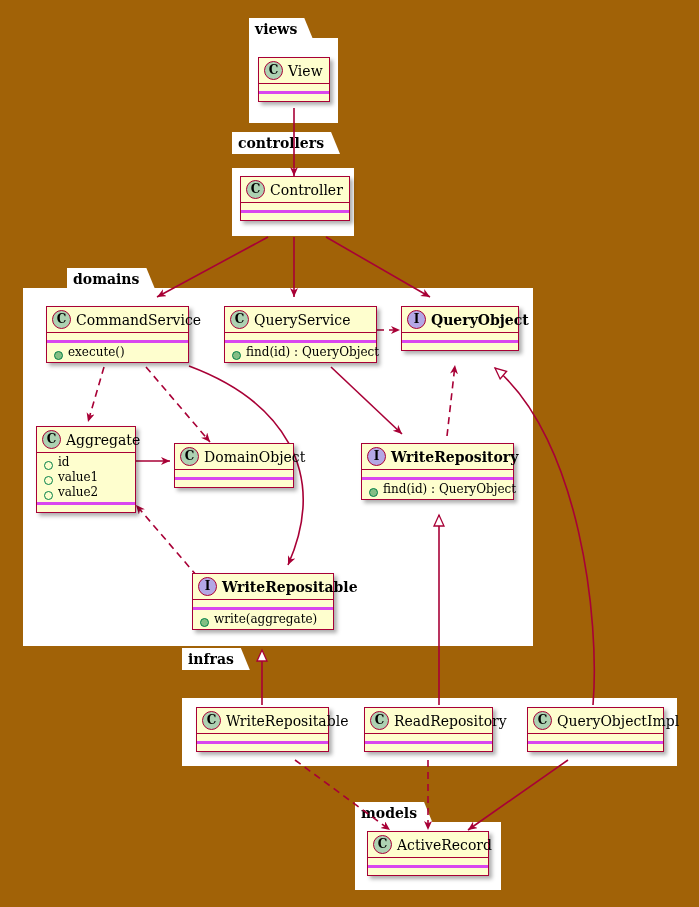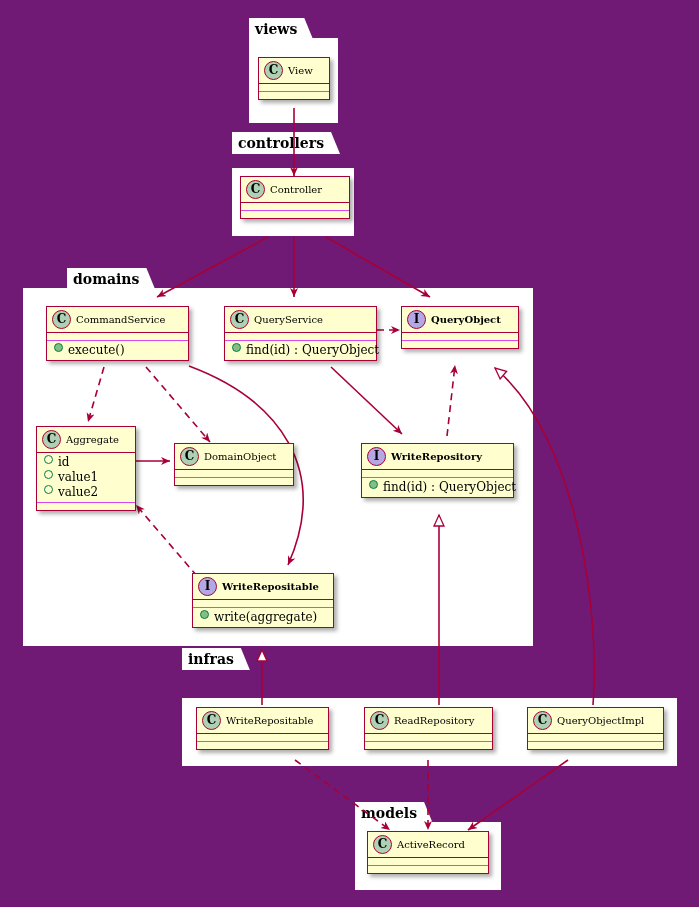--- a/index.html
+++ b/index.html
@@ -4,21 +4,21 @@
 <style>
   html, body {
     margin: 0;
     padding: 0;
     background: #000000;
   }
   #canvas {
     position: relative;
     width: 699px;
     height: 907px;
-    background: #701a75;
+    background: #a16207;
     font-family: "DejaVu Serif", "Liberation Serif", serif;
     overflow: hidden;
   }
   svg.edges {
     position: absolute;
     left: 0;
     top: 0;
     width: 699px;
     height: 907px;
     pointer-events: none;
@@ -72,45 +72,45 @@
   }
   .badge.cls {
     background: #ADD1B2;
     border: 1px solid #A80036;
   }
   .badge.iface {
     background: #B4A7E5;
     border: 1px solid #A80036;
   }
   .node .title-text {
-    font-size: 10px;
+    font-size: 14px;
     color: #000000;
   }
   .node.interface .title-text {
     font-weight: bold;
   }
   .compartment {
-    border-bottom: 1px solid #d946ef;
+    border-bottom: 3px solid #d946ef;
     min-height: 7px;
     padding: 2px 6px;
   }
   .compartment:last-child {
     border-bottom: none;
   }
   .compartment.empty {
     padding: 0;
     height: 7px;
   }
   .member {
     font-size: 12px;
     line-height: 15px;
     color: #000000;
     white-space: nowrap;
     display: flex;
-    align-items: flex-start;
+    align-items: flex-end;
   }
   .vis {
     width: 7px;
     height: 7px;
     border-radius: 50%;
     flex: 0 0 auto;
     margin-right: 5px;
     margin-left: 1px;
   }
   .vis.public-method {

